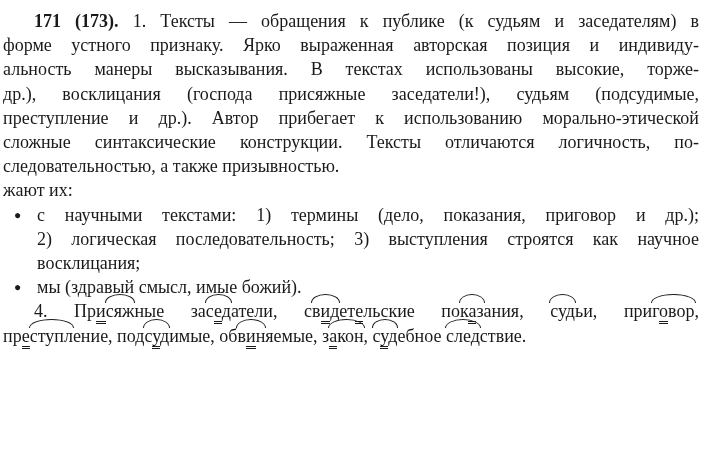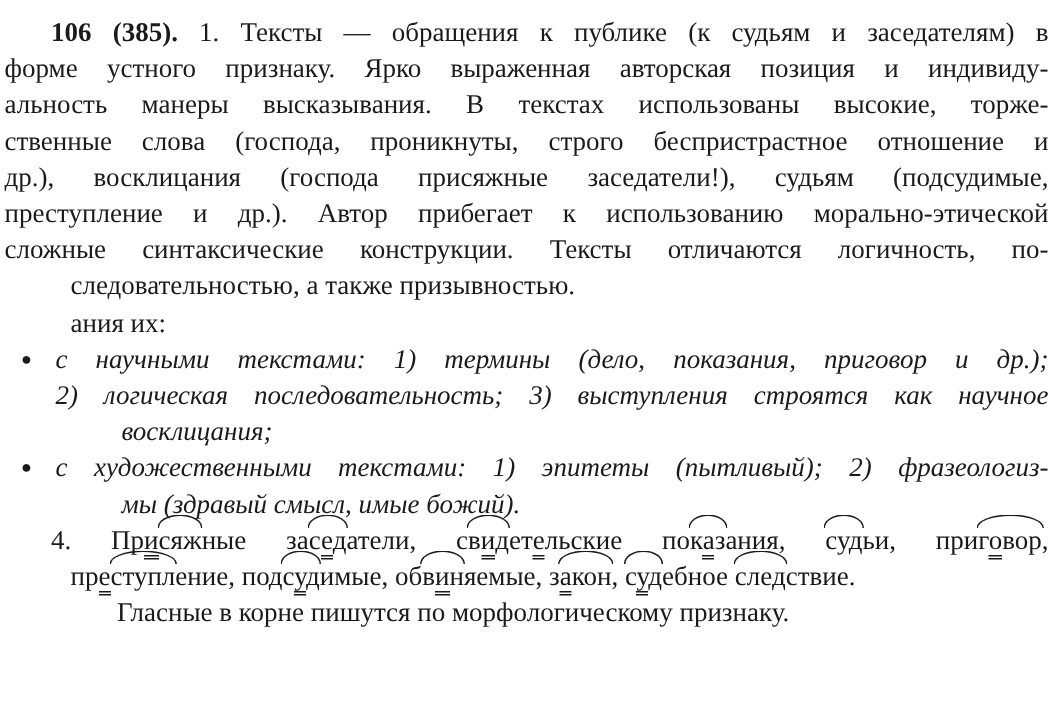--- a/index.html
+++ b/index.html
@@ -4,64 +4,59 @@
 <style>
   html,body{margin:0;padding:0;background:#ffffff;}
   .page{
     width:703px;height:472px;box-sizing:border-box;
     padding:9px 4px 0 3px;background:#ffffff;overflow:hidden;
     font-family:"Liberation Serif","DejaVu Serif",serif;
     font-size:18px;line-height:24.2px;color:#1a1a1a;
   }
   .para{position:relative;}
   .line{text-align:justify;text-align-last:justify;}
-  .line.last{text-align-last:left;margin-left:44px;}
+  .line.last{text-align-last:left;}
   .line.indent{text-indent:31px;}
-  .bullet-item .line{padding-left:34px;font-style:italic;}
+  .bullet-item .line{padding-left:34px;}
   .bullet{
     position:absolute;left:11px;top:0;
     font-size:12px;line-height:24.2px;
   }
   .b{font-weight:bold;}
   .u{border-bottom:3px double #1a1a1a;padding-bottom:0;}
   .arc{position:relative;}
   .arc::before{
     content:"";position:absolute;left:-1px;right:-1px;top:-7px;height:8px;
     border:1.6px solid #1a1a1a;border-bottom:none;
     border-radius:50% 50% 0 0 / 100% 100% 0 0;
   }
 </style>
 </head>
 <body>
 
 <div class="page">
     <div class="para">
-      <div class="line indent"><span class="b">106 (385).</span><span> 1. Тексты — обращения к публике (к судьям и заседателям) в</span></div>
+      <div class="line indent"><span class="b">171 (173).</span><span> 1. Тексты — обращения к публике (к судьям и заседателям) в</span></div>
       <div class="line"><span>форме устного признаку. Ярко выраженная авторская позиция и индивиду-</span></div>
       <div class="line"><span>альность манеры высказывания. В текстах использованы высокие, торже-</span></div>
-      <div class="line"><span>ственные слова (господа, проникнуты, строго беспристрастное отношение и</span></div>
       <div class="line"><span>др.), восклицания (господа присяжные заседатели!), судьям (подсудимые,</span></div>
       <div class="line"><span>преступление и др.). Автор прибегает к использованию морально-этической</span></div>
       <div class="line"><span>сложные синтаксические конструкции. Тексты отличаются логичность, по-</span></div>
       <div class="line last"><span>следовательностью, а также призывностью.</span></div>
     </div>
     <div class="para">
-      <div class="line last"><span>ания их:</span></div>
+      <div class="line last"><span>жают их:</span></div>
     </div>
     <div class="para bullet-item">
       <span class="bullet">●</span>
       <div class="line"><span>с научными текстами: 1) термины (дело, показания, приговор и др.);</span></div>
       <div class="line"><span>2) логическая последовательность; 3) выступления строятся как научное</span></div>
       <div class="line last"><span>восклицания;</span></div>
     </div>
     <div class="para bullet-item">
       <span class="bullet">●</span>
-      <div class="line"><span>с художественными текстами: 1) эпитеты (пытливый); 2) фразеологиз-</span></div>
       <div class="line last"><span>мы (здравый смысл, имые божий).</span></div>
     </div>
     <div class="para">
       <div class="line indent"><span>4. Пр</span><span class="u">и</span><span class="arc"><span>сяж</span></span><span>ные за</span><span class="arc"><span>с</span><span class="u">е</span><span>д</span></span><span>атели, с</span><span class="arc"><span>в</span><span class="u">и</span><span>д</span></span><span>ет</span><span class="u">е</span><span>льские по</span><span class="arc"><span>к</span><span class="u">а</span><span>з</span></span><span>ания, </span><span class="arc"><span>суд</span></span><span>ьи, при</span><span class="arc"><span>г</span><span class="u">о</span><span>вор</span></span><span>,</span></div>
       <div class="line last"><span>пр</span><span class="u">е</span><span class="arc"><span>ступл</span></span><span>ение, под</span><span class="arc"><span>с</span><span class="u">у</span><span>д</span></span><span>имые, об</span><span class="arc"><span>в</span><span class="u">и</span><span>н</span></span><span>яемые, з</span><span class="arc"><span class="u">а</span><span>кон</span></span><span>, </span><span class="arc"><span>с</span><span class="u">у</span><span>д</span></span><span>ебное </span><span class="arc"><span>след</span></span><span>ствие.</span></div>
     </div>
-    <div class="para">
-      <div class="line indent last"><span>Гласные в корне пишутся по морфологическому признаку.</span></div>
-    </div>
   </div>
 
 </body></html>

